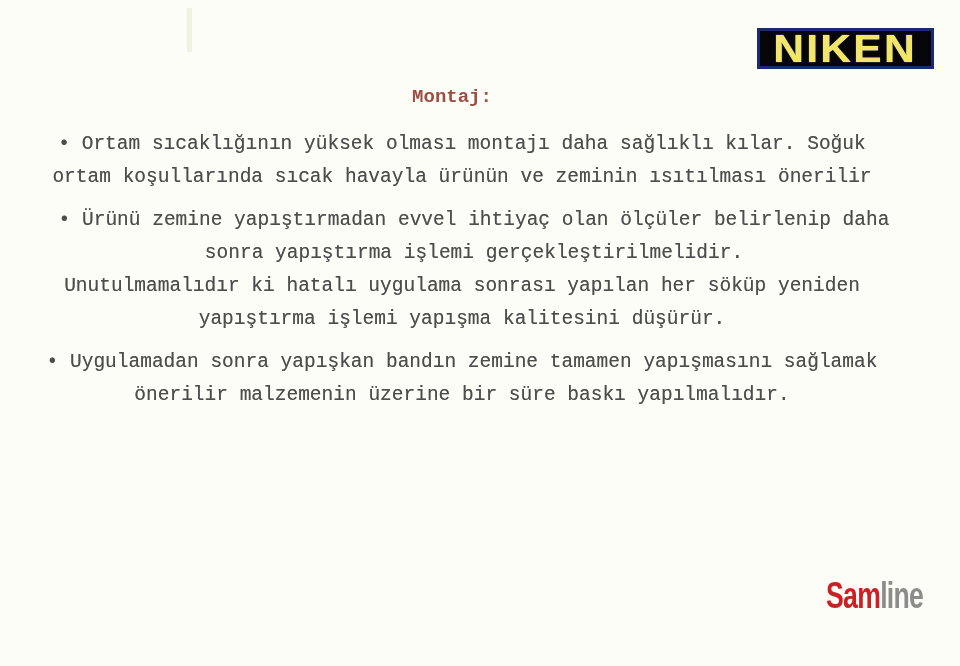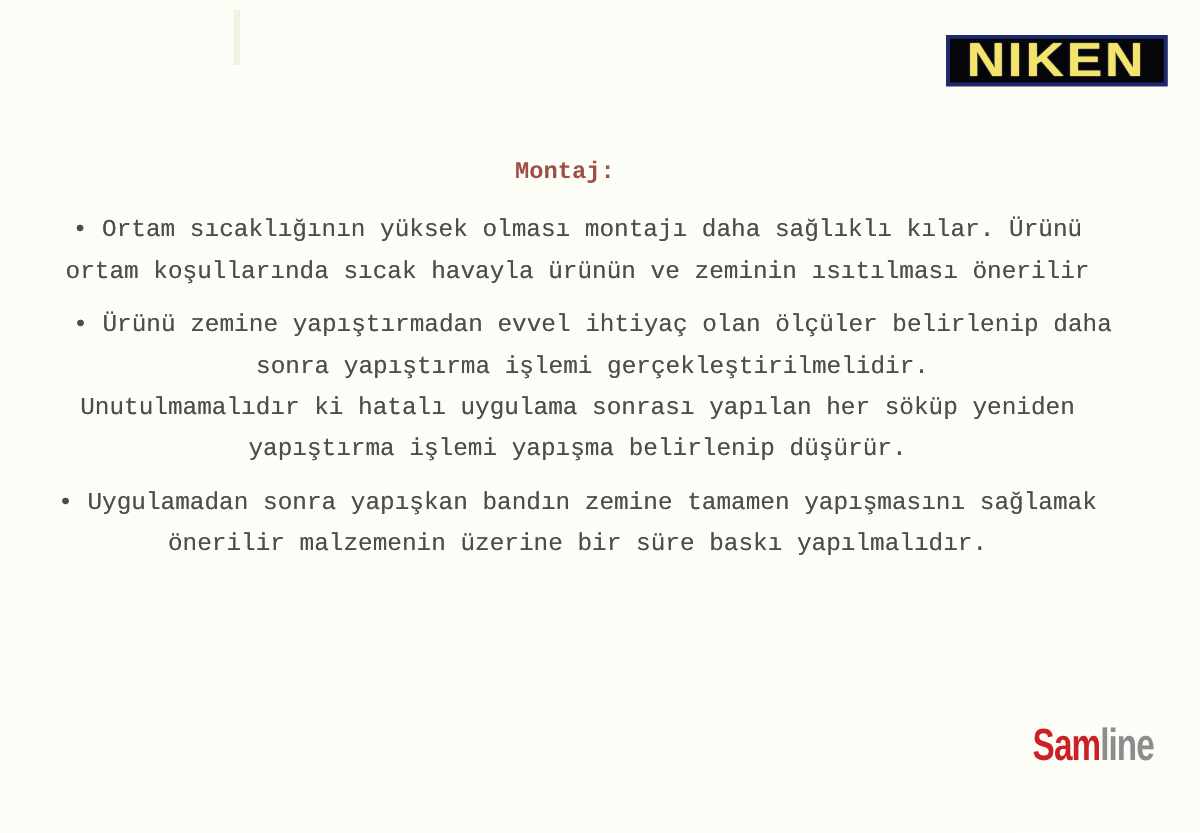--- a/index.html
+++ b/index.html
@@ -28,21 +28,20 @@
     font-weight:bold; font-size:38px; line-height:1;
     color: var(--niken_yellow, #f3e567);
     letter-spacing:2px;
     transform:scaleX(1.12);
     text-shadow:0 0 1px #ffffff;
   }
   .content {
     position:absolute; left:24px; top:0;
     width:876px; padding-top:84px;
     color: var(--body_text, #4d4d4d);
-    margin-top: 40px;
   }
   .doc-title {
     margin:0 0 18px 0;
     font-size:19px; line-height:26px;
     font-weight:bold; text-align:center;
     color: var(--title_text, #9e4e46);
     transform:translateX(-10px);
   }
   .para {
     margin:0 0 10px 0;
@@ -70,28 +69,28 @@
   <div class="scan-line"></div>
 
   <div class="niken-logo">
     <span class="niken-text">NIKEN</span>
   </div>
 
   <div class="content">
     <h1 class="doc-title">Montaj:</h1>
 
 
-    <p class="para">• Ortam sıcaklığının yüksek olması montajı daha sağlıklı kılar. Ürünü
+    <p class="para">• Ortam sıcaklığının yüksek olması montajı daha sağlıklı kılar. Soğuk
 ortam koşullarında sıcak havayla ürünün ve zeminin ısıtılması önerilir</p>
 
     <p class="para align-left">• Ürünü zemine yapıştırmadan evvel ihtiyaç olan ölçüler belirlenip daha
 sonra yapıştırma işlemi gerçekleştirilmelidir.</p>
 
     <p class="para">Unutulmamalıdır ki hatalı uygulama sonrası yapılan her söküp yeniden
-yapıştırma işlemi yapışma belirlenip düşürür.</p>
+yapıştırma işlemi yapışma kalitesini düşürür.</p>
 
 
     <p class="para">• Uygulamadan sonra yapışkan bandın zemine tamamen yapışmasını sağlamak
 önerilir malzemenin üzerine bir süre baskı yapılmalıdır.</p>
   </div>
 
   <div class="samline-logo">
     <span class="sam">Sam</span><span class="line">line</span>
   </div>
 

